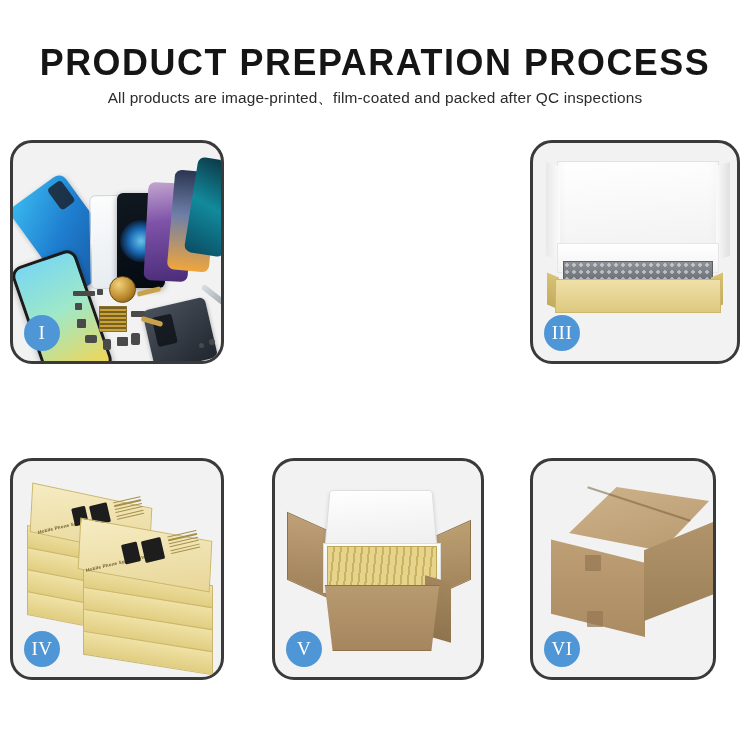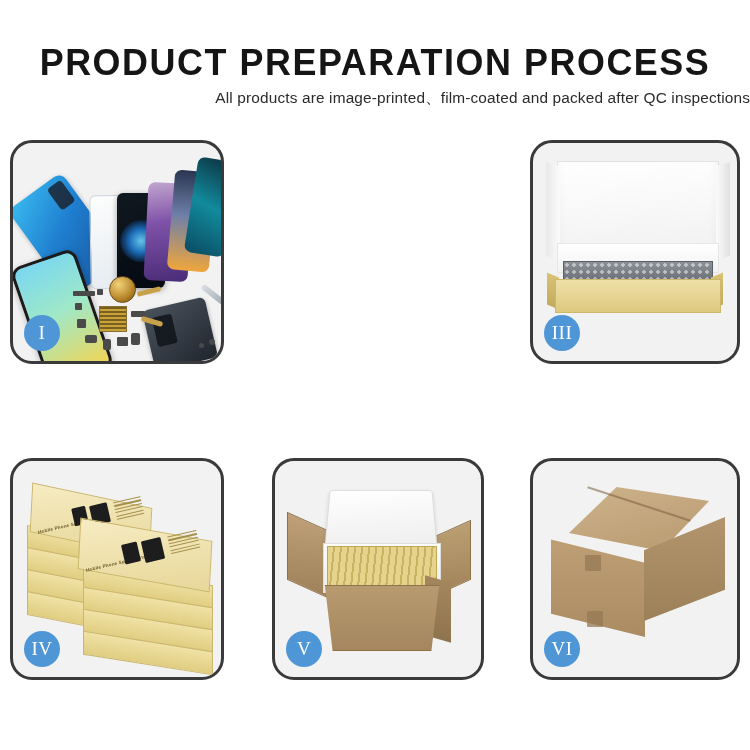--- a/index.html
+++ b/index.html
@@ -23,21 +23,20 @@
     font-family:"Liberation Sans",sans-serif;
     transform:scaleX(0.97);
     position:absolute;left:0;top:43px;width:750px;
   }
   .subtitle{
     position:absolute;left:0;top:88px;width:750px;
     font-size:15.4px;line-height:20px;
     color:#2b2b2b;
     letter-spacing:0.15px;
     font-weight:400;
-    text-align:right;
   }
 
   
   .grid{position:absolute;left:0;top:0;width:750px;height:750px;}
   .panel{
     position:absolute;
     background:#f2f2f2;
     border:3px solid #3a3a3a;
     border-radius:22px;
     box-sizing:border-box;
@@ -55,21 +54,21 @@
     z-index:40;
     letter-spacing:0.5px;
   }
 
   
   #p1{left:10px;  top:140px; width:214px; height:224px;}
   #p2{left:272px; top:140px; width:212px; height:224px;}
   #p3{left:530px; top:140px; width:210px; height:224px;text-align:right;}
   #p4{left:10px;  top:458px; width:214px; height:222px;}
   #p5{left:272px; top:458px; width:212px; height:222px;}
-  #p6{left:530px; top:458px; width:210px; height:222px;}
+  #p6{left:530px; top:458px; width:186px; height:222px;}
 
   
   .ph{position:absolute;border-radius:7px;}
   .ph-back{
     left:20px;top:38px;width:66px;height:108px;
     background:linear-gradient(150deg,#39b9ef 0%,#1f7fd0 45%,#16539c 100%);
     transform:rotate(-36deg);
     border-radius:9px;
     box-shadow:0 2px 5px rgba(0,0,0,.25);
   }

